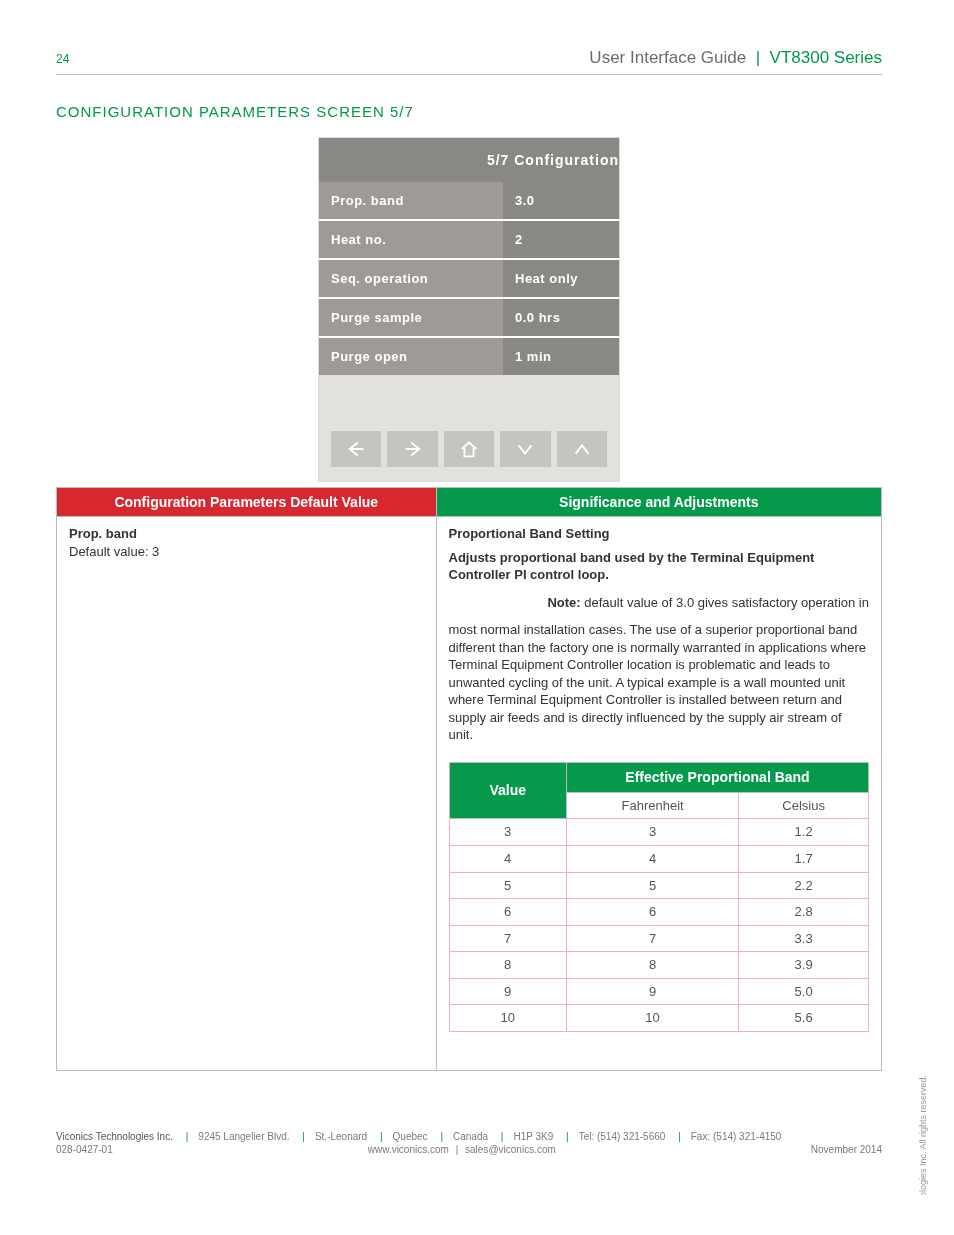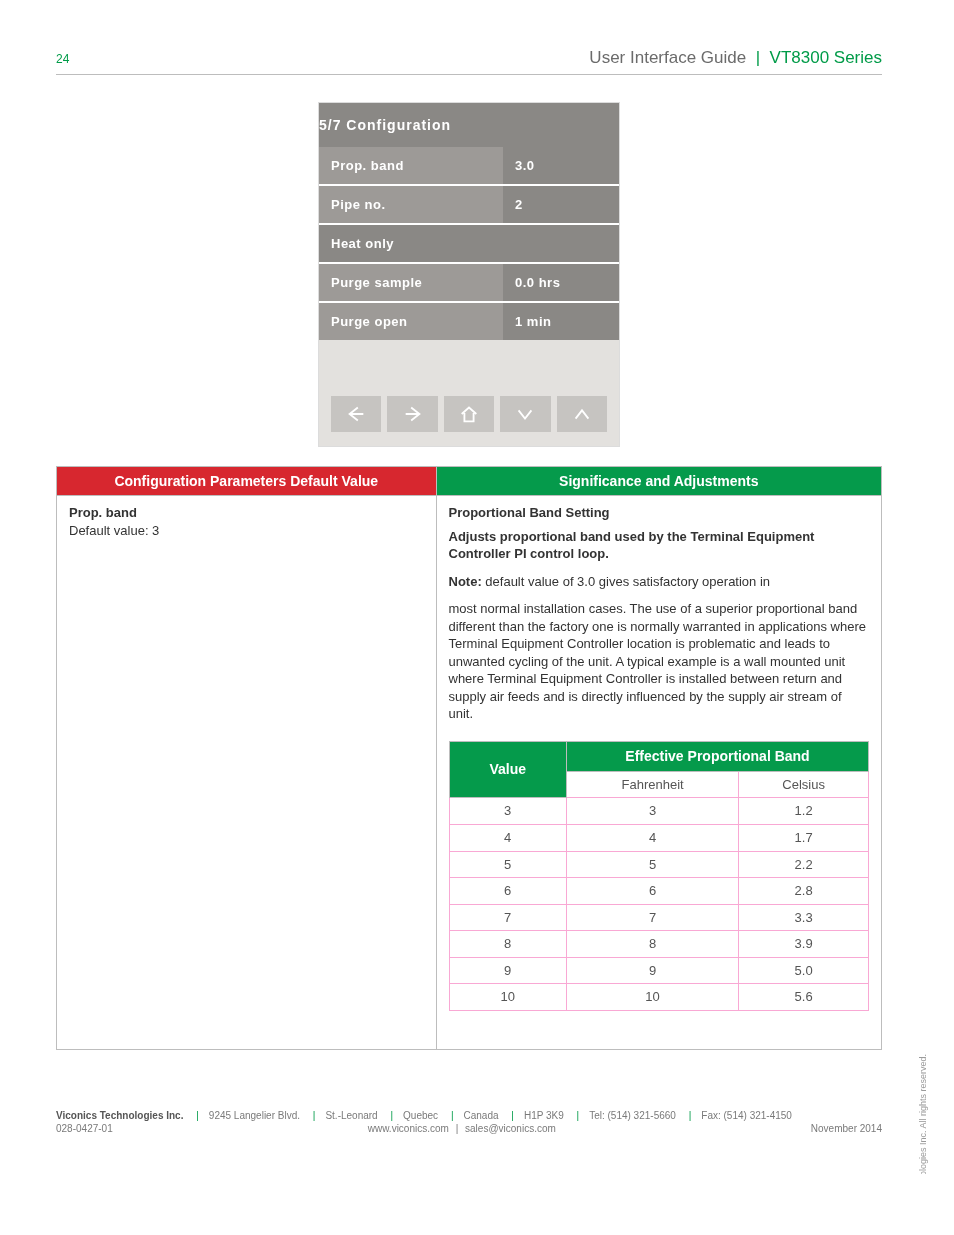--- a/index.html
+++ b/index.html
@@ -23,77 +23,79 @@
   }
   .page{padding:48px 56px 40px 56px; box-sizing:border-box; width:938px;}
   .topbar{display:flex;align-items:baseline;justify-content:space-between;border-bottom:1px solid #bdbdbd;padding-bottom:6px;margin-bottom:28px;}
   .pgnum{color:var(--green);font-size:12px;}
   .doc-title{font-weight:300;font-size:17px;color:#6b6b6b;}
   .doc-series{color:var(--green);font-weight:400;}
   .sep{color:var(--green);}
   h2.section{color:var(--green);font-size:15px;letter-spacing:1px;font-weight:400;margin:26px 0 18px 0;}
   
   .device{width:300px;margin:0 auto; box-shadow:0 0 0 1px #dcdcdc;}
-  .dev-title{background:var(--gray);color:#fff;font-weight:bold;text-align:left;padding:14px 0;font-size:14px;letter-spacing:1px;}
+  .dev-title{background:var(--gray);color:#fff;font-weight:bold;text-align:right;padding:14px 0;font-size:14px;letter-spacing:1px;}
   .dev-body{background:var(--grayBg);padding:0;}
   .dev-row{display:flex;align-items:stretch;border-top:2px solid #fff;}
   .dev-row:first-child{border-top:none;}
   .dev-label{flex:0 0 160px;background:var(--grayMed);color:#fff;font-weight:bold;font-size:13px;letter-spacing:.5px;padding:11px 12px;}
   .dev-val{flex:1;background:var(--gray);color:#ffffff;font-weight:bold;font-size:13px;letter-spacing:.5px;padding:11px 12px;}
   .dev-blank{height:46px;background:var(--grayBg);}
   .dev-btns{display:flex;padding:10px 12px 14px 12px;background:var(--grayBg);gap:6px;}
   .dev-btn{flex:1;height:36px;background:var(--grayLight);display:flex;align-items:center;justify-content:center;color:#fff;}
   .dev-btn svg{width:22px;height:22px;fill:none;stroke:#fff;stroke-width:2;}
   
-  table.param{width:100%;border-collapse:collapse;margin-top:20px;padding-left:16px;}
+  table.param{width:100%;border-collapse:collapse;margin-top:6px;padding-left:16px;}
   table.param th{color:#fff;font-weight:bold;font-size:14px;padding:6px 10px;text-align:center;border:1px solid #bdbdbd;}
   th.red{background:var(--redHdr);}
   th.green{background:var(--greenRow);}
   table.param td{border:1px solid #bdbdbd;padding:8px 12px;vertical-align:top;font-size:13px;line-height:1.35;}
   .pname{font-weight:bold;}
   .note-b{font-weight:bold;}
   
   .innerwrap{margin-top:18px;}
   table.inner{width:100%;border-collapse:collapse;font-size:13px;border-radius:12px;}
   table.inner th{background:var(--greenRow);color:#fff;font-weight:bold;padding:5px 8px;border:1px solid #bdbdbd;text-align:center;}
   table.inner td{border:1px solid #f9a8d4;padding:4px 8px;text-align:center;color:#555;}
   
   .footer{margin-top:60px;font-size:10px;color:#7a7a7a;}
   .fline1{text-align:left;}
-  .fline1 .b{font-weight:bold;color:#555;margin-top:26px;}
+  .fline1 .b{font-weight:normal;color:#555;margin-top:26px;}
   .fline1 .fs{color:var(--green);margin:0 10px;}
   .fline2{display:flex;justify-content:space-between;margin-top:2px;gap:35px;}
   .copyright{position:absolute;right:26px;bottom:120px;transform:rotate(-90deg);transform-origin:right bottom;font-size:9px;color:#9a9a9a;white-space:nowrap;}
 </style>
 </head>
 <body>
 
 <div class="page">
   <div class="topbar">
     <span class="pgnum">24</span>
     <span class="doc-title">
       <span>User Interface Guide</span>
       &nbsp;<span class="sep">|</span>&nbsp;
       <span class="doc-series">VT8300 Series</span>
     </span>
   </div>
 
+  <h2 class="section">CONFIGURATION PARAMETERS SCREEN 5/7</h2>
 
   <div class="device">
     <div class="dev-title">5/7 Configuration</div>
     <div class="dev-body">
       <div class="dev-row">
         <div class="dev-label">Prop. band</div>
         <div class="dev-val">3.0</div>
       </div>
       <div class="dev-row">
-        <div class="dev-label">Pipe no.</div>
+        <div class="dev-label">Heat no.</div>
         <div class="dev-val">2</div>
       </div>
       <div class="dev-row">
+        <div class="dev-label">Seq. operation</div>
         <div class="dev-val">Heat only</div>
       </div>
       <div class="dev-row">
         <div class="dev-label">Purge sample</div>
         <div class="dev-val">0.0 hrs</div>
       </div>
       <div class="dev-row">
         <div class="dev-label">Purge open</div>
         <div class="dev-val">1 min</div>
       </div>
@@ -136,21 +138,21 @@
       <th class="green">Significance and Adjustments</th>
     </tr>
     <tr>
       <td>
         <div class="pname">Prop. band</div>
         <div>Default value: 3</div>
       </td>
       <td>
         <div class="pname">Proportional Band Setting</div>
         <div style="margin-top:6px;font-weight:bold;">Adjusts proportional band used by the Terminal Equipment Controller PI control loop.</div>
-        <div style="margin-top:10px;">
+        <div style="margin-top:10px;text-align:right;">
           <span class="note-b">Note:</span><span> default value of 3.0 gives satisfactory operation in</span>
         </div>
         <div style="margin-top:10px;">most normal installation cases. The use of a superior proportional band different than the factory one is normally warranted in applications where Terminal Equipment Controller location is problematic and leads to unwanted cycling of the unit. A typical example is a wall mounted unit where Terminal Equipment Controller is installed between return and supply air feeds and is directly influenced by the supply air stream of unit.</div>
 
         <div class="innerwrap">
           <table class="inner">
             <tbody>
                   <tr>
               <th rowspan="2" style="width:28%">Value</th>
               <th colspan="2">Effective Proportional Band</th>

